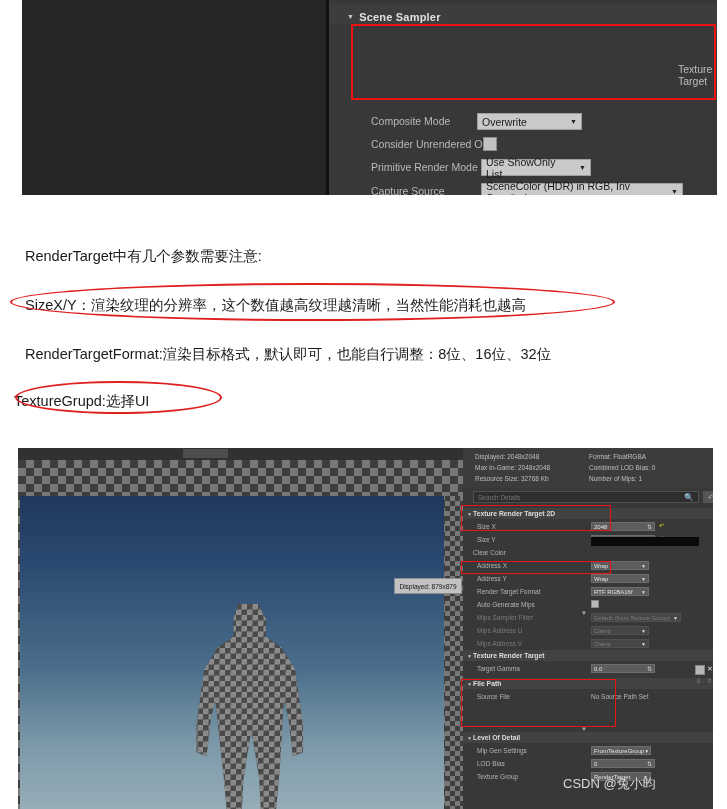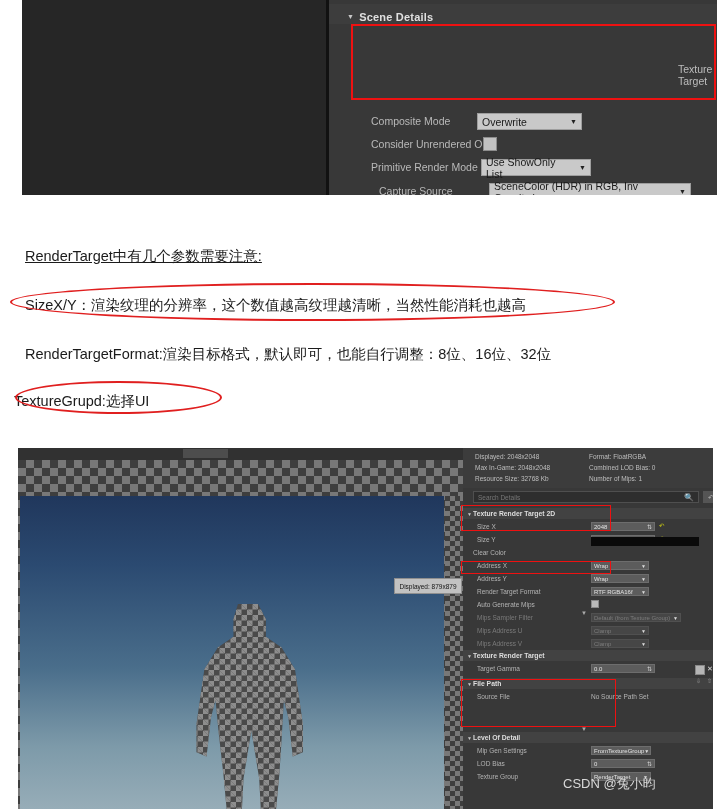--- a/index.html
+++ b/index.html
@@ -36,21 +36,21 @@
     display:flex;align-items:center;padding:0 4px;color:#1a1a1a;font-size:10.5px;}
   .pcombo .car{margin-left:auto;padding-left:6px;font-size:7px;color:#222;}
   .pcheck{position:absolute;width:14px;height:14px;background:#c2c2c2;border:1px solid #8d8d8d;box-sizing:border-box;}
 
   
   #wm-top{position:absolute;left:563px;top:152px;color:#f2f2f2;font-size:24px;opacity:.92;white-space:nowrap;}
   #wm-top .undo{color:#c8c814;font-size:13px;vertical-align:top;margin-right:2px;}
 
   
   .body-line{position:absolute;color:#1b1b1b;font-size:14.5px;white-space:nowrap;}
-  #line-1{left:25px;top:247px;text-decoration:underline;}
+  #line-1{left:25px;top:247px;}
   #line-2{left:25px;top:296px;}
   #line-3{left:25px;top:345px;}
   #line-4{left:14px;top:392px;}
 
   .ellipse{position:absolute;border:2.2px solid #e01f1f;border-radius:50%;box-sizing:border-box;}
   #ell-1{left:10px;top:283px;width:605px;height:38px;}
   #ell-2{left:15px;top:381px;width:207px;height:33px;}
 
   
   #bot-shot{position:absolute;left:18px;top:448px;width:695px;height:361px;background:#2b2b2b;overflow:hidden;}
@@ -132,21 +132,21 @@
 </head>
 <body>
 
 <div id="top-shot">
   <div id="top-left-void"></div>
   <div id="top-divider"></div>
 
   <div id="top-panel">
     <div id="scene-capture-hdr-bg"></div>
     <div class="sect-hdr" id="scene-capture-hdr">
-      <span class="tri">▼</span><span>Scene Details</span>
+      <span class="tri">▼</span><span>Scene Sampler</span>
     </div>
 
     <div id="tt-label">Texture Target</div>
 
     <div class="prow" style="left:0;top:110px;">
       <span class="plabel">Composite Mode</span>
       <span class="pcombo" style="left:148px;top:3px;width:105px;">
         <span>Overwrite</span>
         <span class="car">▼</span>
       </span>
@@ -158,21 +158,21 @@
     </div>
 
     <div class="prow" style="left:0;top:156px;padding-left:41px;">
       <span class="plabel">Primitive Render Mode</span>
       <span class="pcombo" style="left:152px;top:3px;width:110px;">
         <span>Use ShowOnly List</span>
         <span class="car">▼</span>
       </span>
     </div>
 
-    <div class="prow" style="left:8px;top:180px;">
+    <div class="prow" style="left:0;top:180px;">
       <span class="plabel">Capture Source</span>
       <span class="pcombo" style="left:152px;top:3px;width:202px;">
         <span>SceneColor (HDR) in RGB, Inv Opacity i</span>
         <span class="car">▼</span>
       </span>
     </div>
 
   </div>
 
   <div id="red-box-1"></div>

